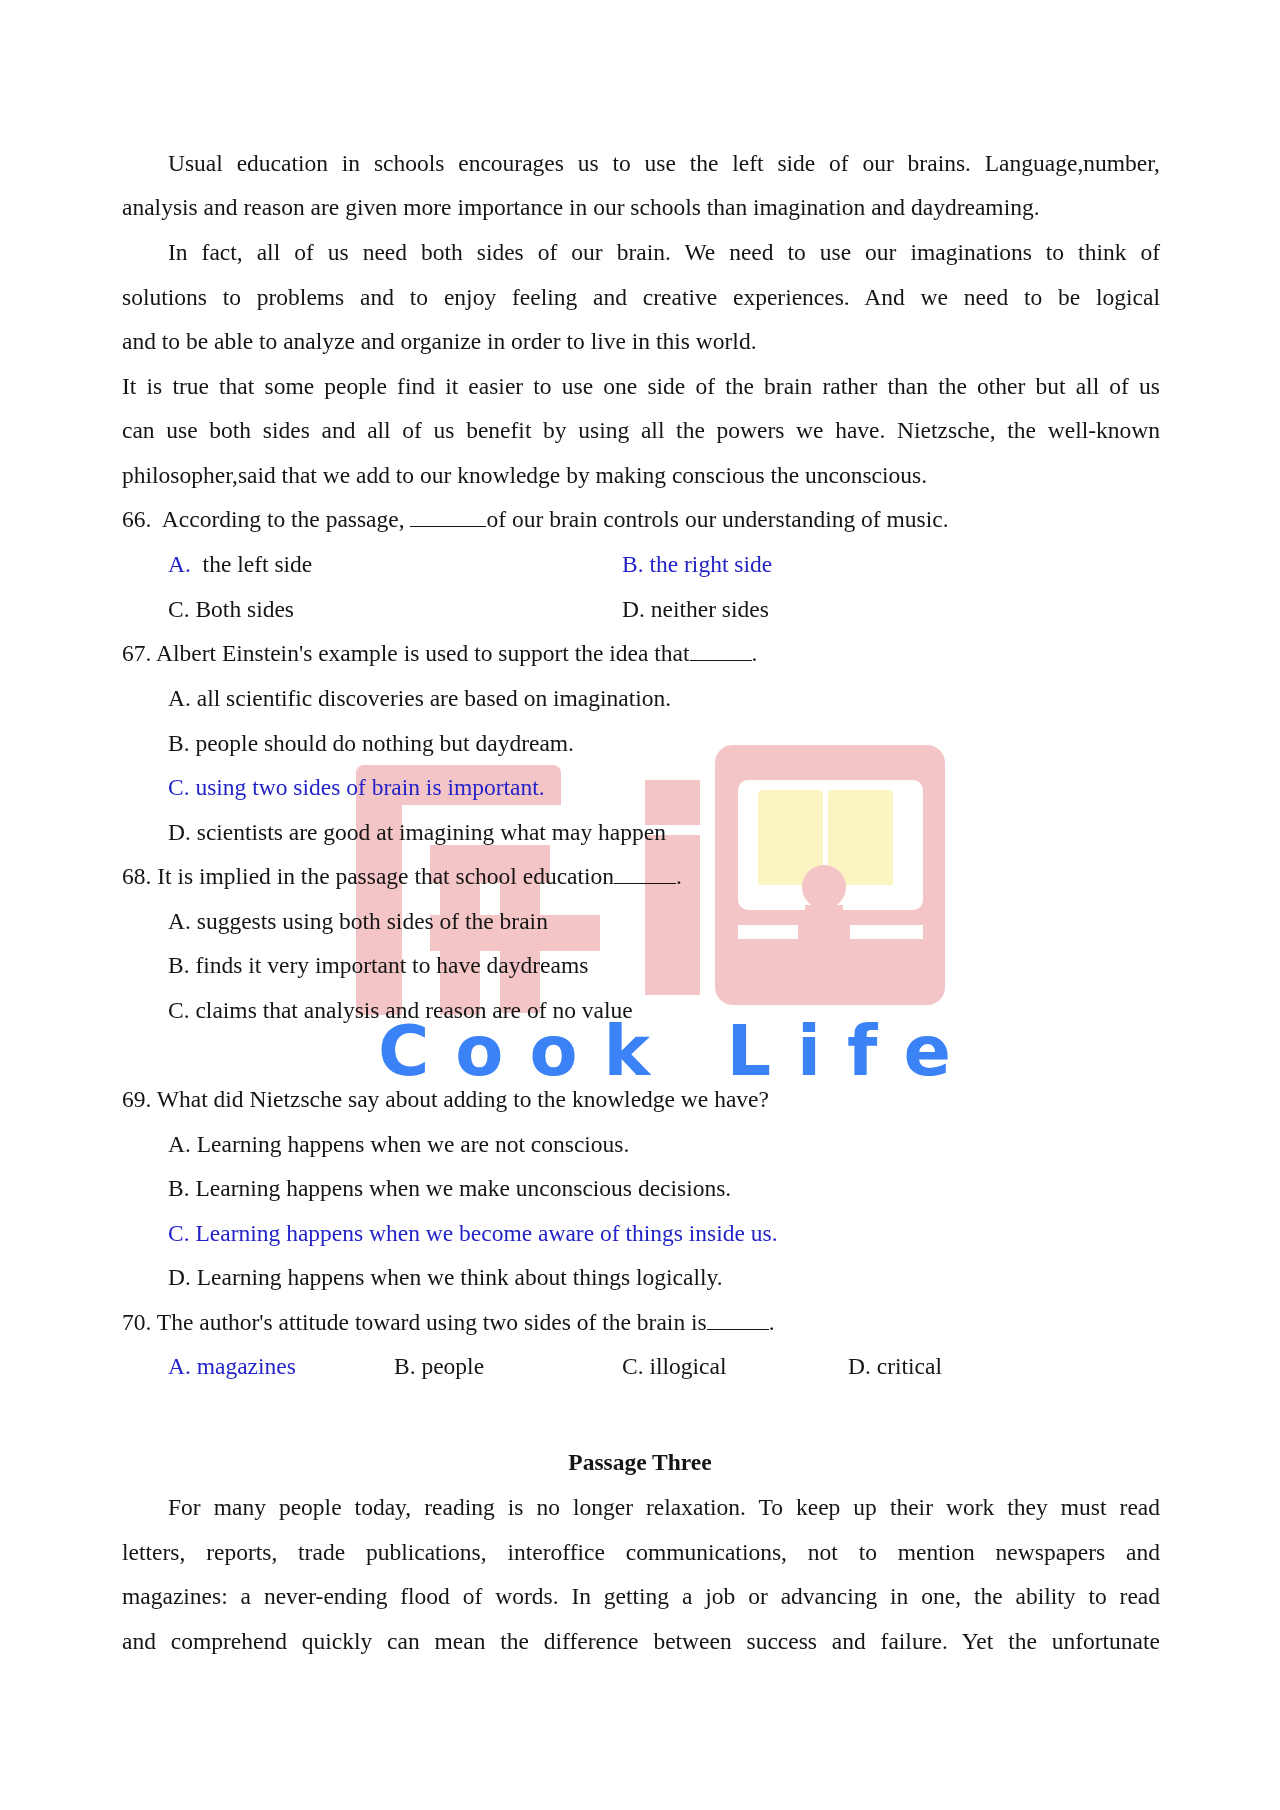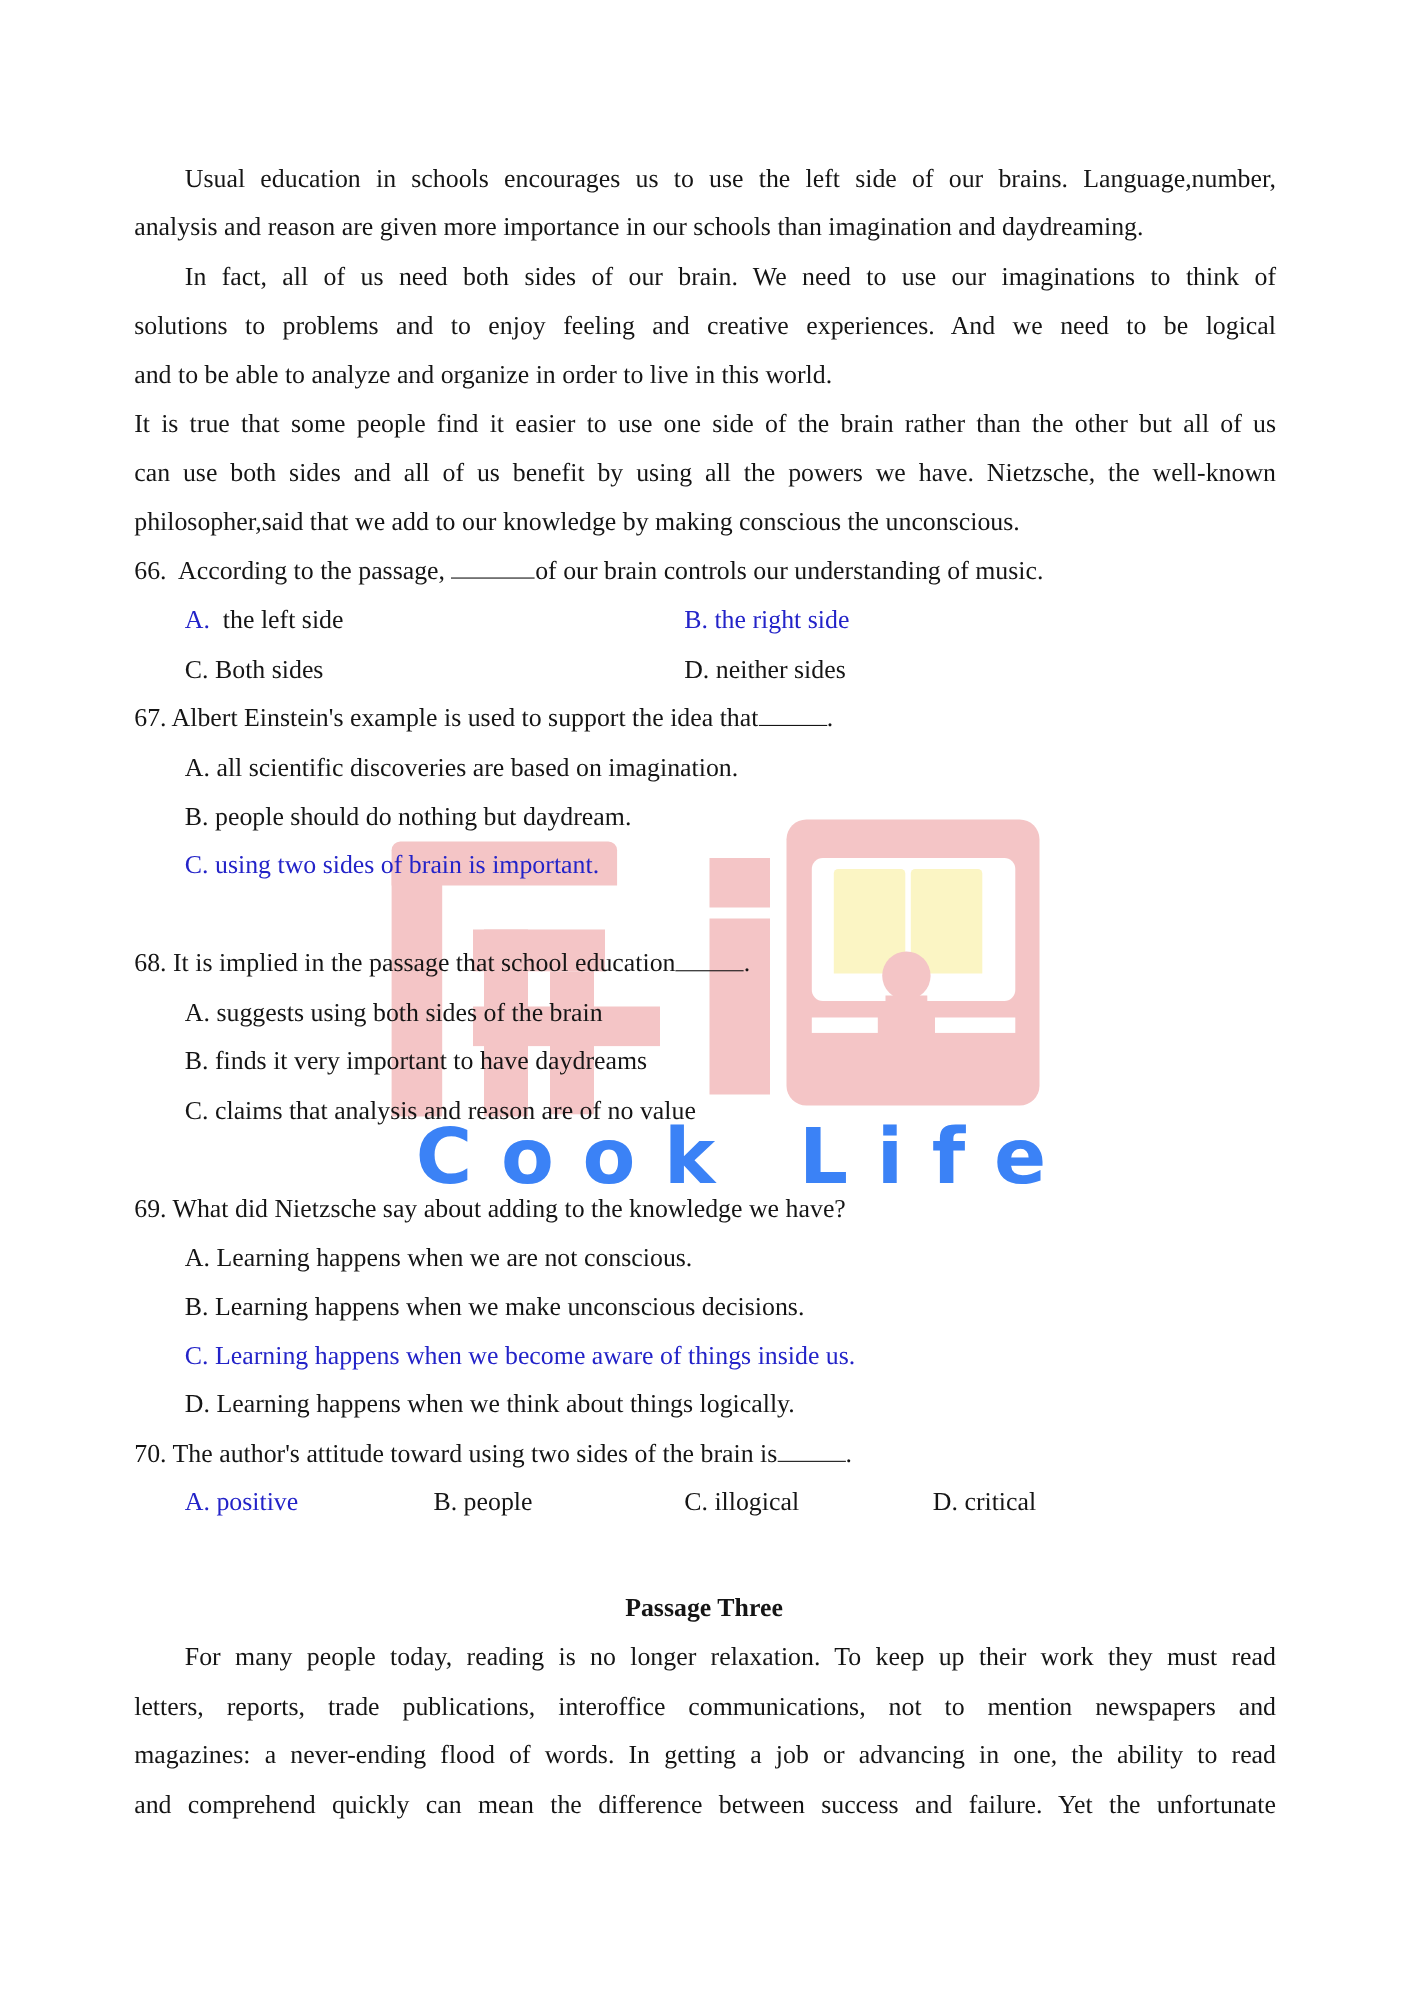--- a/index.html
+++ b/index.html
@@ -93,20 +93,24 @@
       <span>all scientific discoveries are based on imagination.</span>
     </div>
     <div class="line" style="left:168px;top:728px;">
       <span>B.</span>
       <span>people should do nothing but daydream.</span>
     </div>
     <div class="line blue" style="left:168px;top:772px;">
       <span>C.</span>
       <span>using two sides of brain is important.</span>
     </div>
+    <div class="line" style="left:168px;top:817px;">
+      <span>D.</span>
+      <span>scientists are good at imagining what may happen</span>
+    </div>
 
     <div class="line" style="left:122px;top:861px;">
       <span>68.</span>
       <span>It is implied in the passage that school education</span><span class="blank" style="width:62px;"></span><span>.</span>
     </div>
     <div class="line" style="left:168px;top:906px;">
       <span>A.</span>
       <span>suggests using both sides of the brain</span>
     </div>
     <div class="line" style="left:168px;top:950px;">
@@ -138,21 +142,21 @@
       <span>D.</span>
       <span>Learning happens when we think about things logically.</span>
     </div>
 
     <div class="line" style="left:122px;top:1307px;">
       <span>70.</span>
       <span>The author's attitude toward using two sides of the brain is</span><span class="blank" style="width:62px;"></span><span>.</span>
     </div>
     <div class="line blue" style="left:168px;top:1351px;">
       <span>A.</span>
-      <span>positive</span>
+      <span>magazines</span>
     </div>
     <div class="line" style="left:394px;top:1351px;">
       <span>B.</span>
       <span>people</span>
     </div>
     <div class="line" style="left:622px;top:1351px;">
       <span>C.</span>
       <span>illogical</span>
     </div>
     <div class="line" style="left:848px;top:1351px;">

